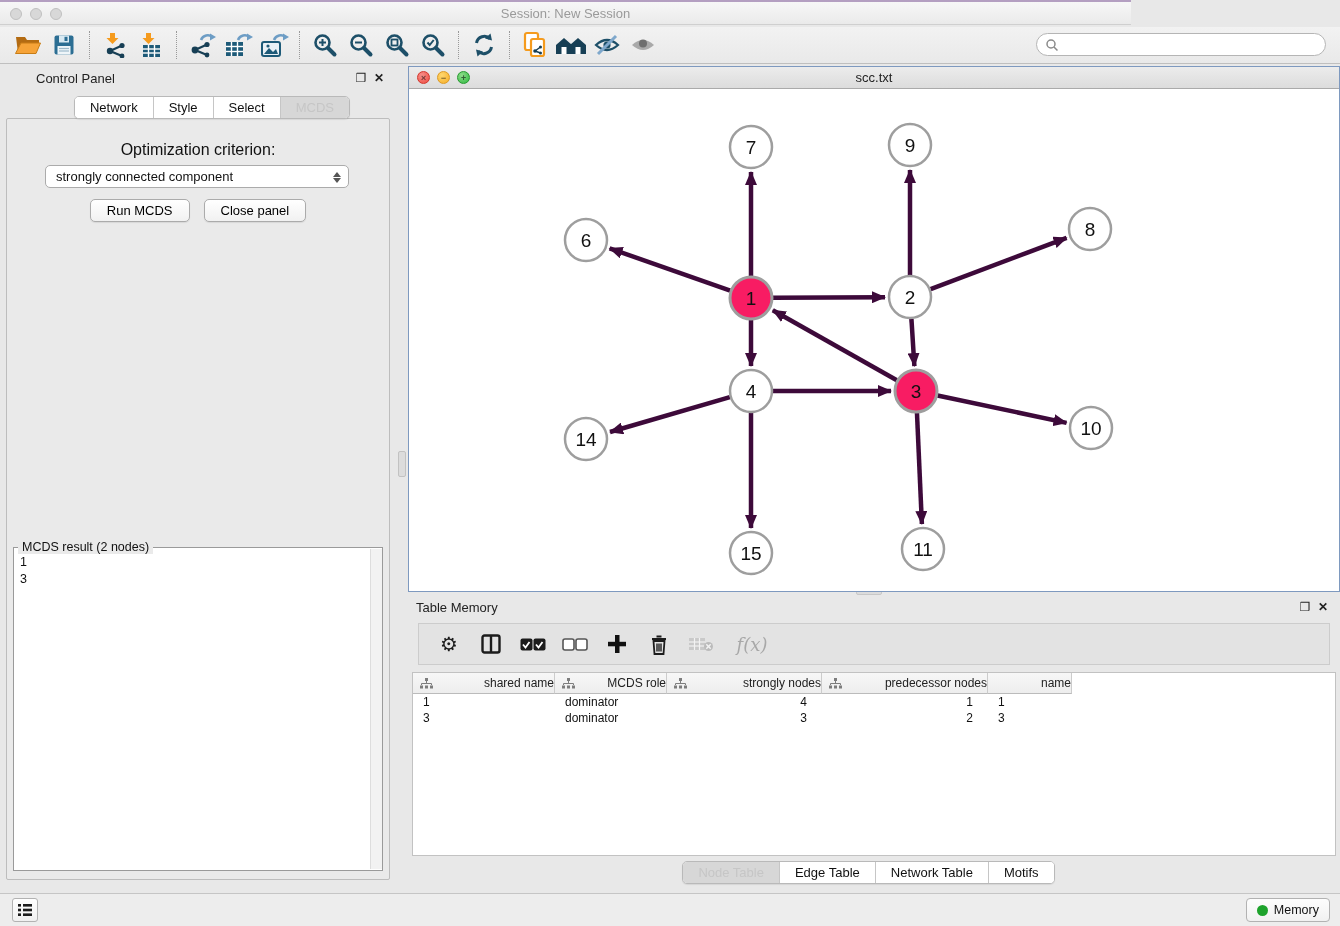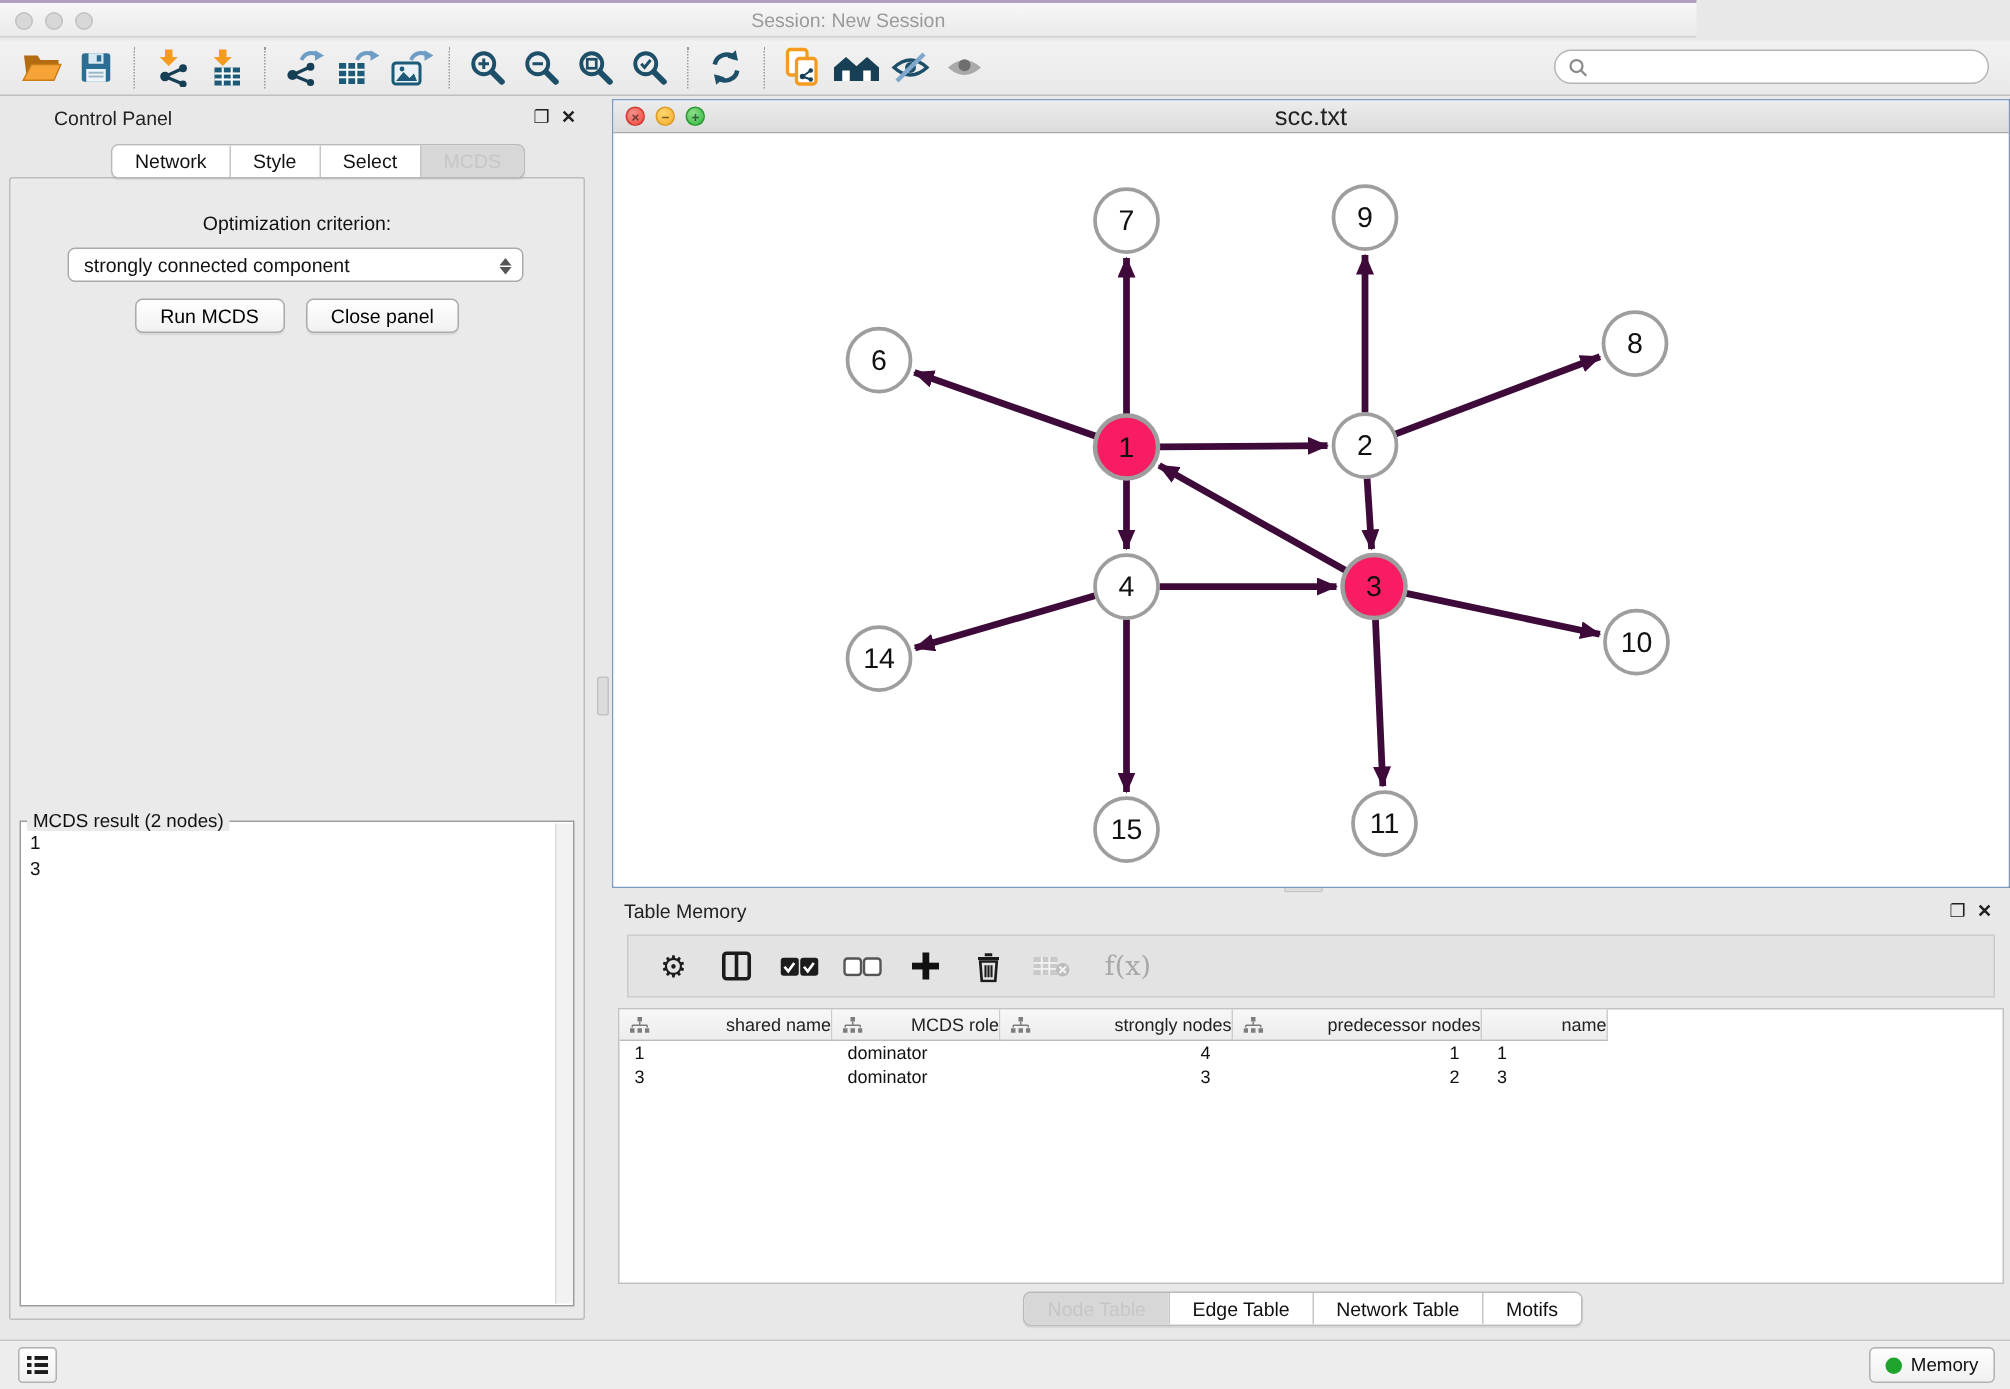--- a/index.html
+++ b/index.html
@@ -28,21 +28,21 @@
   .panel-head { height:24px; display:flex; align-items:center; font-size:13px; color:#222; padding:0 8px; }
   .panel-head .sp { flex:1; }
   .wbtn { font-size:12px; color:#222; width:18px; text-align:center; cursor:default; }
   .segwrap { display:flex; justify-content:center; margin-top:6px; position:relative; z-index:2; }
   .seg-group { display:inline-flex; border:1px solid #b9b9b9; border-radius:5px; overflow:hidden; background:#fff; box-shadow:0 1px 1px rgba(0,0,0,.08); }
   .seg { padding:3px 15px; font-size:13px; border-left:1px solid #c6c6c6; background:#fff; color:#111; white-space:nowrap; }
   .seg:first-child { border-left:none; }
   .seg.sel { background:#d7d7d7; color:#c6c6c6; }
   .cpanel-body { position:absolute; left:6px; right:6px; top:52px; bottom:4px;
     background:#eaeaea; border:1px solid #bdbdbd; border-radius:2px; }
-  .optlabel { text-align:center; font-size:13px; margin-top:22px; }
+  .optlabel { text-align:center; font-size:16px; margin-top:22px; }
   .dropdown { position:absolute; left:38px; right:40px; top:46px; height:23px; background:#fff;
     border:1px solid #ababab; border-radius:5px; font-size:13px; display:flex; align-items:center; padding-left:10px; }
   .stepper { position:absolute; right:4px; top:3px; width:15px; height:16px; display:flex; flex-direction:column; align-items:center; justify-content:center; gap:1px; }
   .stepper b { width:0; height:0; border-left:4px solid transparent; border-right:4px solid transparent; }
   .stepper .up { border-bottom:5px solid #555; }
   .stepper .dn { border-top:5px solid #555; }
   .btnrow { position:absolute; top:80px; left:0; right:0; display:flex; justify-content:center; gap:14px; }
   .pbtn { background:linear-gradient(#ffffff,#f1f1f1); border:1px solid #ababab; border-radius:5px;
     font-size:13px; padding:3px 16px; box-shadow:0 1px 1px rgba(0,0,0,.08); }
   .resultbox { position:absolute; left:6px; right:6px; top:428px; bottom:8px; background:#fff; border:1px solid #9a9a9a; }
@@ -50,35 +50,35 @@
   .resultbox .lines { position:absolute; left:6px; top:6px; font-size:12.5px; line-height:17px; white-space:pre; }
   .resultbox .vscroll { position:absolute; right:0; top:1px; bottom:1px; width:12px; background:#f2f2f2; border-left:1px solid #ddd; }
   
   .vsplit-handle { position:absolute; left:398px; top:451px; width:8px; height:26px; background:#dcdcdc; border:1px solid #c2c2c2; border-radius:2px; }
   .hsplit-handle { position:absolute; left:856px; top:588px; width:26px; height:7px; background:#dcdcdc; border:1px solid #c8c8c8; border-radius:2px; }
   
   .netframe { position:absolute; left:408px; top:66px; width:932px; height:526px;
     border:1px solid #7e99bf; background:#fff; }
   .netframe .nethead { height:22px; background:linear-gradient(#ececec,#dcdcdc); border-bottom:1px solid #aaa;
     position:relative; }
-  .nethead .ttl { text-align:center; line-height:22px; font-size:17px; color:#222; }
+  .nethead .ttl { text-align:center; line-height:22px; font-size:13px; color:#222; }
   .lights { position:absolute; left:8px; top:4px; display:flex; gap:7px; }
   .lights i { width:13px; height:13px; border-radius:50%; display:flex; align-items:center; justify-content:center;
     font-size:9px; font-weight:bold; color:rgba(0,0,0,.55); }
   .lt-close { background:radial-gradient(circle at 35% 30%, #f78f8a,#ee4b40); border:1px solid #d2362c; }
   .lt-min  { background:radial-gradient(circle at 35% 30%, #ffd76e,#f6b factorial); background:radial-gradient(circle at 35% 30%, #ffd76e,#f5ad27); border:1px solid #dd9a22; }
   .lt-max  { background:radial-gradient(circle at 35% 30%, #8edc8a,#2fb940); border:1px solid #26992f; }
   .netcanvas { position:absolute; left:0; top:22px; width:930px; height:502px; background:#fff; }
   
   .tpanel { position:absolute; left:408px; top:595px; width:932px; height:293px; background:#e8e8e8; }
   .ttoolbar { position:absolute; left:10px; right:10px; top:28px; height:42px; background:#e3e3e3;
     border:1px solid #cscsc; border:1px solid #cccccc; display:flex; align-items:center; gap:14px; padding-left:16px; }
   .ticon { display:flex; align-items:center; justify-content:center; width:28px; height:30px; }
   .gear { font-size:20px; color:#1c1c1c; font-family:"DejaVu Sans", sans-serif; }
-  .fx { font-family:"DejaVu Serif", serif; font-size:18px; color:#a8a8a8; }
+  .fx { font-family:"DejaVu Serif", serif; font-style:italic; font-size:18px; color:#a8a8a8; }
   .ttable { position:absolute; left:4px; right:4px; top:77px; bottom:32px; background:#fff; border:1px solid #c2c2c2; overflow:hidden; }
   .thead { display:flex; height:21px; }
   .th { position:relative; background:linear-gradient(#f7f7f7,#ededed); border-right:1px solid #ccc; border-bottom:1px solid #bbb;
     font-size:12px; color:#222; display:flex; align-items:center; justify-content:flex-end; }
   .th .hicon { position:absolute; left:7px; top:5px; }
   .trow { display:flex; height:16px; font-size:12px; }
   .td { padding:0 10px; white-space:nowrap; overflow:hidden; line-height:16px; }
   .td.r { text-align:right; padding-right:15px; }
   .ttabs { position:absolute; bottom:4px; left:0; right:11px; display:flex; justify-content:center; }
   

